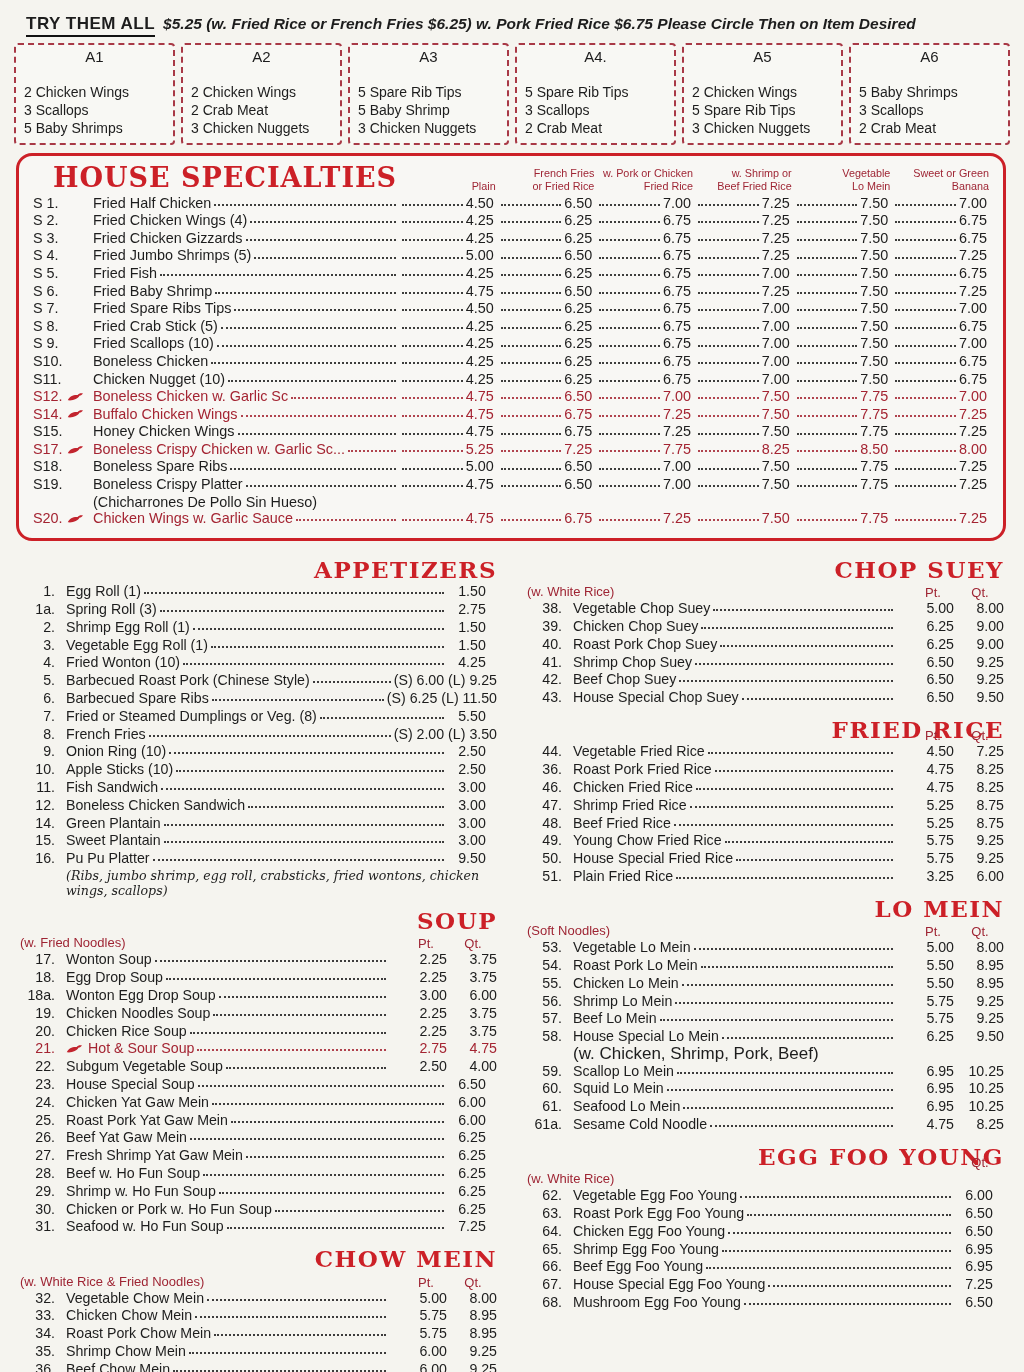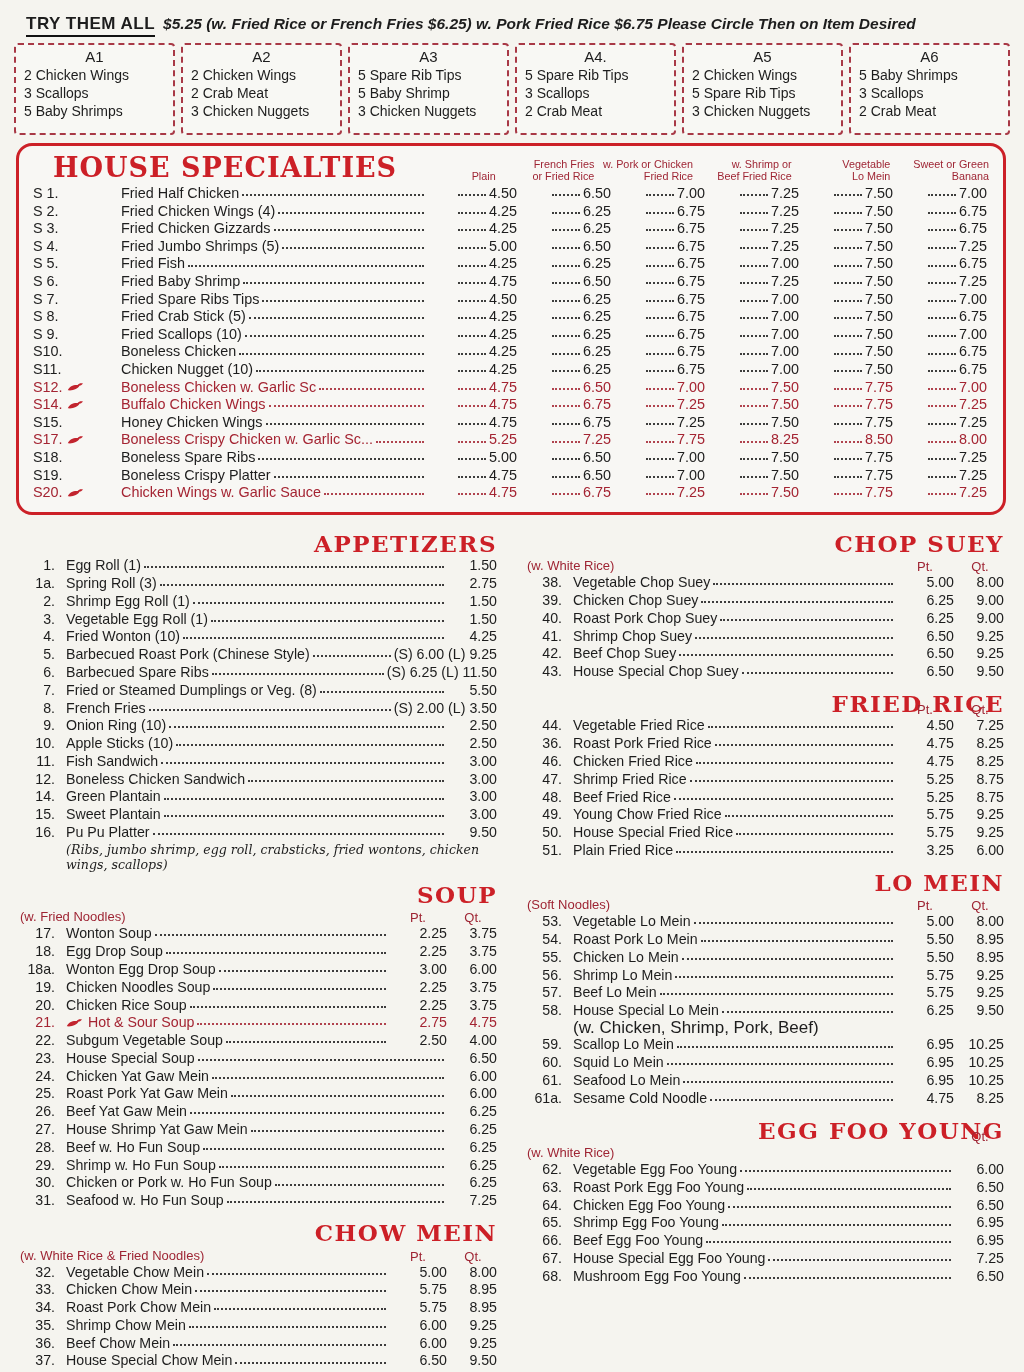--- a/index.html
+++ b/index.html
@@ -15,54 +15,54 @@
     font-family:"Liberation Sans",sans-serif;color:var(--ink);
     padding:12px 14px 10px;
   }
   
   .banner{display:flex;align-items:baseline;gap:8px;margin:2px 0 6px 12px;}
   .try-label{font-weight:bold;font-size:17px;letter-spacing:.5px;border-bottom:2.5px solid #111;padding-bottom:1px;}
   .banner-note{font-weight:bold;font-style:italic;font-size:15.5px;}
   
   .combos{display:flex;gap:6px;margin-bottom:8px;}
   .combo-box{flex:1;border:2px dashed #a83946;border-radius:4px;padding:3px 8px 5px;min-height:92px;background:rgba(255,255,255,.35);}
-  .combo-code{text-align:center;font-size:15px;margin-bottom:1px;}
+  .combo-code{text-align:center;font-size:15px;margin-bottom:18px;}
   .combo-item{font-size:14px;line-height:1.3;white-space:nowrap;}
   
   .hs-box{border:3px solid var(--red);border-radius:16px;padding:6px 12px 10px;margin:0 4px 16px 2px;background:rgba(255,255,255,.3);
     --numw:62px;--namew:306px;}
   .hs-header{display:grid;grid-template-columns:calc(var(--numw) + var(--namew)) repeat(6,1fr);align-items:end;margin-bottom:2px;}
   .hs-title{font-family:"DejaVu Serif",serif;font-weight:bold;color:var(--red);font-size:27px;letter-spacing:1px;padding-left:22px;}
   .hs-colhead{font-size:10.8px;color:var(--maroon);text-align:right;line-height:1.18;padding-right:2px;}
-  .hs-row{display:grid;grid-template-columns:var(--numw) var(--namew) repeat(6,1fr);font-size:14.4px;line-height:17.6px;gap:28px;}
+  .hs-row{display:grid;grid-template-columns:var(--numw) var(--namew) repeat(6,1fr);font-size:14.4px;line-height:17.6px;}
   .hs-num{display:flex;align-items:center;gap:4px;padding-left:2px;}
   .hs-name{display:flex;align-items:flex-start;}
   .hs-name-text{white-space:nowrap;}
   .hs-price{display:flex;align-items:flex-start;}
   .hs-price span{white-space:nowrap;padding-right:4px;}
   .hs-note{grid-column:2 / span 7;font-size:14.4px;line-height:16.5px;}
   .spicy{color:var(--spicy);}
   .dots{flex:1 1 auto;min-width:10px;border-bottom:2px dotted currentColor;height:.78em;margin:0 3px;opacity:.85;}
   .chili svg{display:block;}
   
   .menu-cols{display:grid;grid-template-columns:1fr 1fr;column-gap:30px;padding:0 6px;}
   .menu-section{margin-bottom:10px;}
   .sec-head{position:relative;}
   .sec-title{font-family:"DejaVu Serif",serif;font-weight:bold;color:var(--red);font-size:23px;letter-spacing:1.5px;text-align:right;line-height:1.15;}
   .sec-sub{position:relative;height:17px;}
   .sec-subtitle{text-align:left;color:var(--maroon);font-size:13px;line-height:17px;}
   .col-lab{position:absolute;bottom:0;color:var(--maroon);font-size:13px;text-align:center;}
-  .lab-pt{right:50px;width:58px;text-align:center;}
+  .lab-pt{right:42px;width:58px;text-align:center;}
   .lab-qt{right:-2px;width:52px;}
   .mi-row{display:flex;align-items:flex-start;font-size:14.2px;line-height:17.8px;}
   .mi-num{width:46px;flex:none;text-align:right;padding-right:11px;}
   .mi-name{flex:0 1 auto;display:flex;align-items:center;gap:4px;white-space:nowrap;}
   .mi-pt{width:58px;flex:none;text-align:right;white-space:nowrap;}
   .mi-qt{width:50px;flex:none;text-align:right;white-space:nowrap;}
-  .mi-price{min-width:50px;flex:none;text-align:right;white-space:nowrap;}
+  .mi-price{min-width:50px;flex:none;text-align:center;white-space:nowrap;}
   .mi-note{padding-left:46px;font-size:17px;line-height:16.5px;}
   .mi-note.serif{font-family:"DejaVu Serif",serif;font-style:italic;font-size:12.6px;line-height:15px;}
 </style>
 </head>
 <body>
 
 <div class="banner">
   <span class="try-label">TRY THEM ALL</span>
   <span class="banner-note">$5.25 (w. Fried Rice or French Fries $6.25) w. Pork Fried Rice $6.75 Please Circle Then on Item Desired</span>
 </div>
@@ -666,20 +666,24 @@
         </div>
         <div class="hs-price">
           <span class="dots"></span>
           <span>7.75</span>
         </div>
         <div class="hs-price">
           <span class="dots"></span>
           <span>7.25</span>
         </div>
       </div>
+      <div class="hs-row">
+        <div></div>
+        <div class="hs-note">(Chicharrones De Pollo Sin Hueso)</div>
+      </div>
       <div class="hs-row spicy">
         <div class="hs-num">S20.<span class="chili">
             <svg viewBox="0 0 22 12" width="18" height="10">
               <path d="M1 10 C3 5 8 3 13 3.5 C14.5 1.5 17 .8 19.5 1.6 C18.5 3.2 17 4 15.5 4.2 C13.5 8 7 11 1 10 Z" fill="#c2242e"></path>
             </svg>
           </span></div>
         <div class="hs-name">
           <span class="hs-name-text">Chicken Wings w. Garlic Sauce</span>
           <span class="dots"></span>
         </div>
@@ -952,21 +956,21 @@
           <div class="mi-num">26.</div>
           <div class="mi-name">
             <span>Beef Yat Gaw Mein</span>
           </div>
           <span class="dots"></span>
           <div class="mi-price">6.25</div>
         </div>
         <div class="mi-row">
           <div class="mi-num">27.</div>
           <div class="mi-name">
-            <span>House Shrimp Yat Gaw Mein</span>
+            <span>Fresh Shrimp Yat Gaw Mein</span>
           </div>
           <span class="dots"></span>
           <div class="mi-price">6.25</div>
         </div>
         <div class="mi-row">
           <div class="mi-num">28.</div>
           <div class="mi-name">
             <span>Beef w. Ho Fun Soup</span>
           </div>
           <span class="dots"></span>

